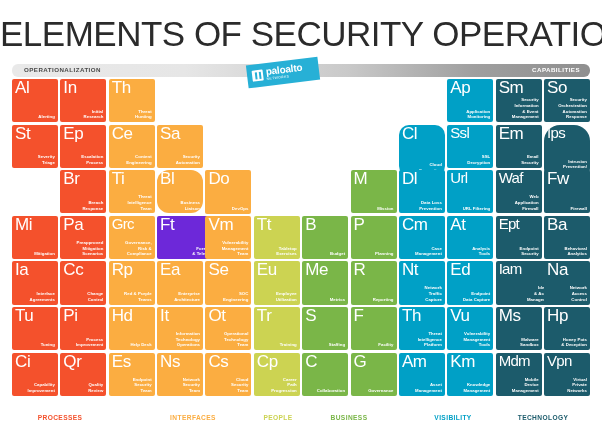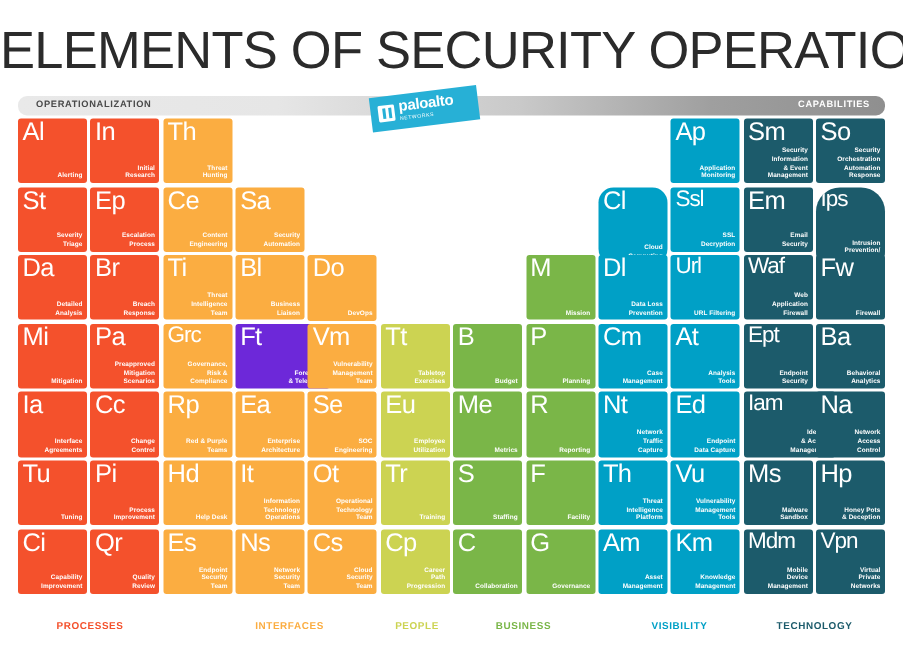--- a/index.html
+++ b/index.html
@@ -182,33 +182,29 @@
         <span class="nm">SSL<br>Decryption</span>
       </div>
       <div class="cell" style="left: 483.667px; top: 45.6px; width: 45.9667px; height: 43.2px; background: rgb(28, 91, 107);">
         <span class="sym">Em</span>
         <span class="nm">Email<br>Security</span>
       </div>
       <div class="cell" style="left: 532.033px; top: 45.6px; width: 45.9667px; height: 59px; background: rgb(28, 91, 107); border-radius: 16px;">
         <span class="sym narrow">Ips</span>
         <span class="nm">Intrusion<br>Prevention/<br>Detection<br>Systems</span>
       </div>
-      <div class="cell" style="left: 0px; top: 91.2px; width: 45.9667px; height: 43.2px; background: rgb(244, 81, 44);">
-        <span class="sym">Da</span>
-        <span class="nm">Detailed<br>Analysis</span>
-      </div>
       <div class="cell" style="left: 48.3667px; top: 91.2px; width: 45.9667px; height: 43.2px; background: rgb(244, 81, 44);">
         <span class="sym">Br</span>
         <span class="nm">Breach<br>Response</span>
       </div>
       <div class="cell" style="left: 96.7333px; top: 91.2px; width: 45.9667px; height: 43.2px; background: rgb(251, 173, 65);">
         <span class="sym">Ti</span>
         <span class="nm">Threat<br>Intelligence<br>Team</span>
       </div>
-      <div class="cell" style="left: 145.1px; top: 91.2px; width: 45.9667px; height: 43.2px; background: rgb(251, 173, 65);">
+      <div class="cell" style="left: 145.1px; top: 91.2px; width: 45.9667px; height: 43.2px; background: rgb(251, 173, 65); border-radius: 12px;">
         <span class="sym">Bl</span>
         <span class="nm">Business<br>Liaison</span>
       </div>
       <div class="cell" style="left: 193.467px; top: 91.2px; width: 45.9667px; height: 44px; background: rgb(251, 173, 65);">
         <span class="sym">Do</span>
         <span class="nm">DevOps</span>
       </div>
       <div class="cell" style="left: 338.567px; top: 91.2px; width: 45.9667px; height: 43.2px; background: rgb(122, 182, 72);">
         <span class="sym">M</span>
         <span class="nm">Mission</span>

